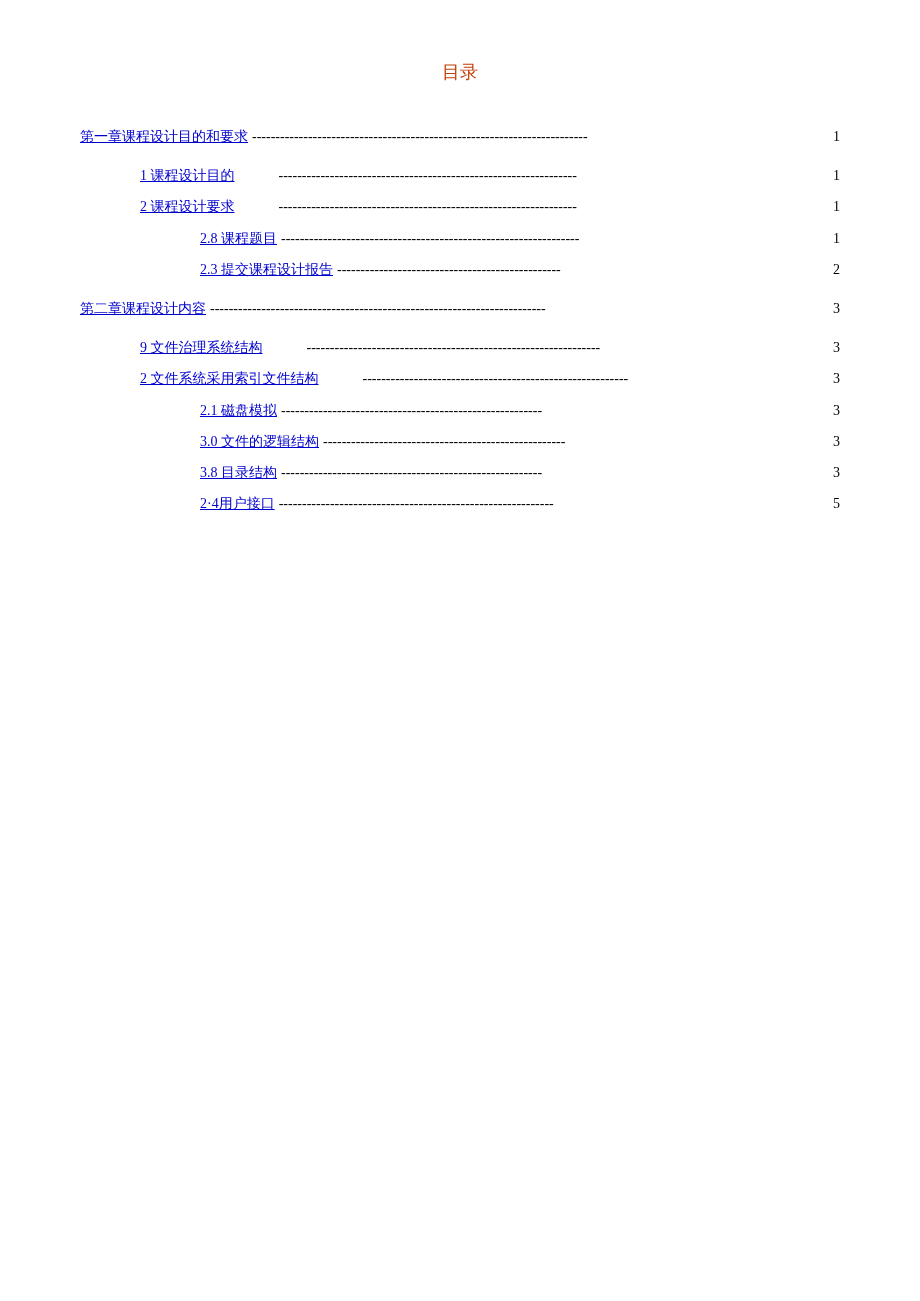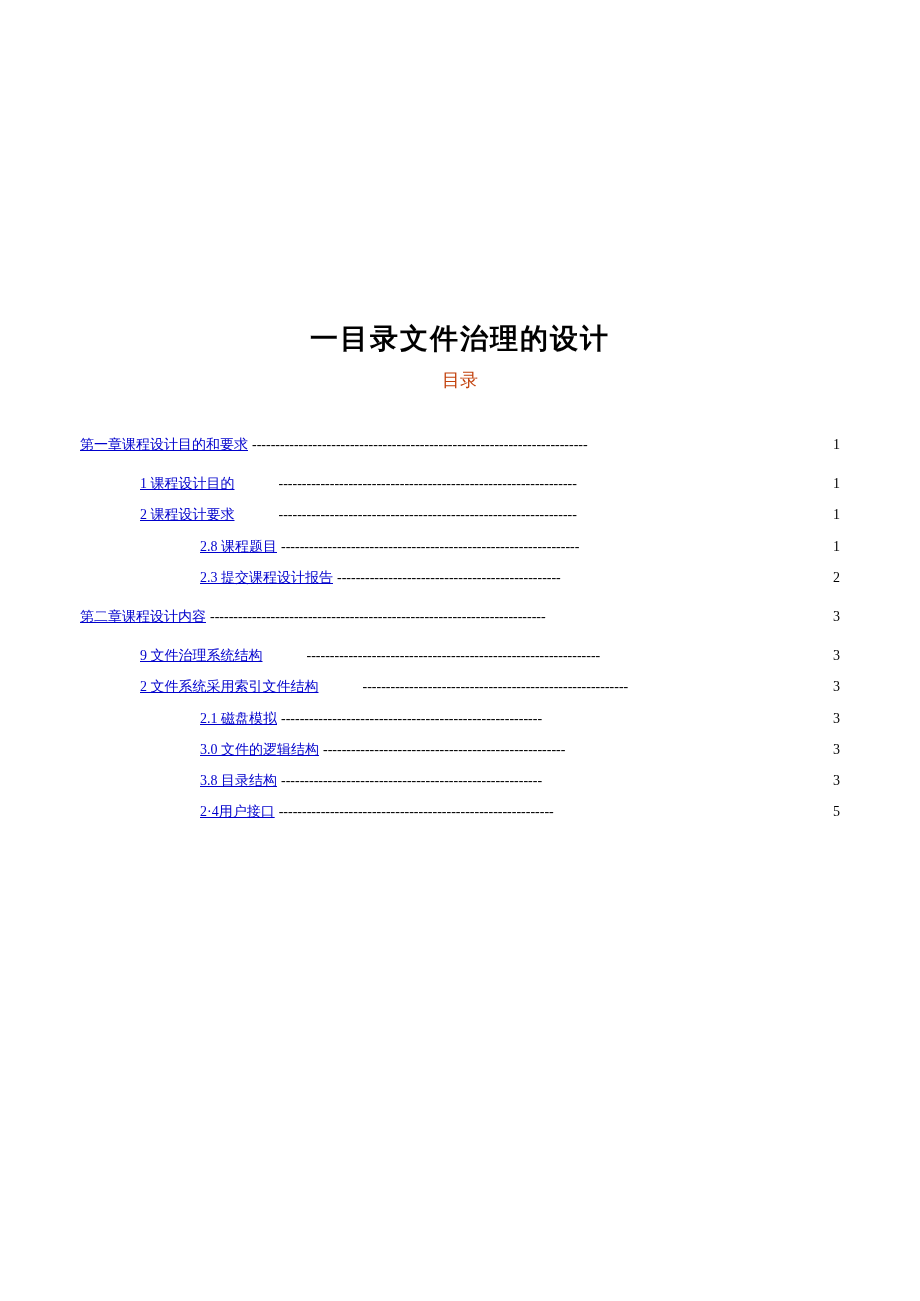--- a/index.html
+++ b/index.html
@@ -91,21 +91,20 @@
       color: #000000;
       font-size: 14px;
       white-space: nowrap;
     }
   </style>
 </head>
 <body>
 
 <div class="page">
 
-  <div class="main-title">一目录文件治理的设计</div>
   <div class="subtitle">目录</div>
 
   <div class="toc-container">
   <div class="toc-entry level1">
         <span class="toc-link">第一章课程设计目的和要求</span>
         <span class="toc-dots">------------------------------------------------------------------------</span>
         <span class="toc-page">1</span>
       </div>
       <div style="height: 8px;"></div>
       <div class="toc-entry level2">

